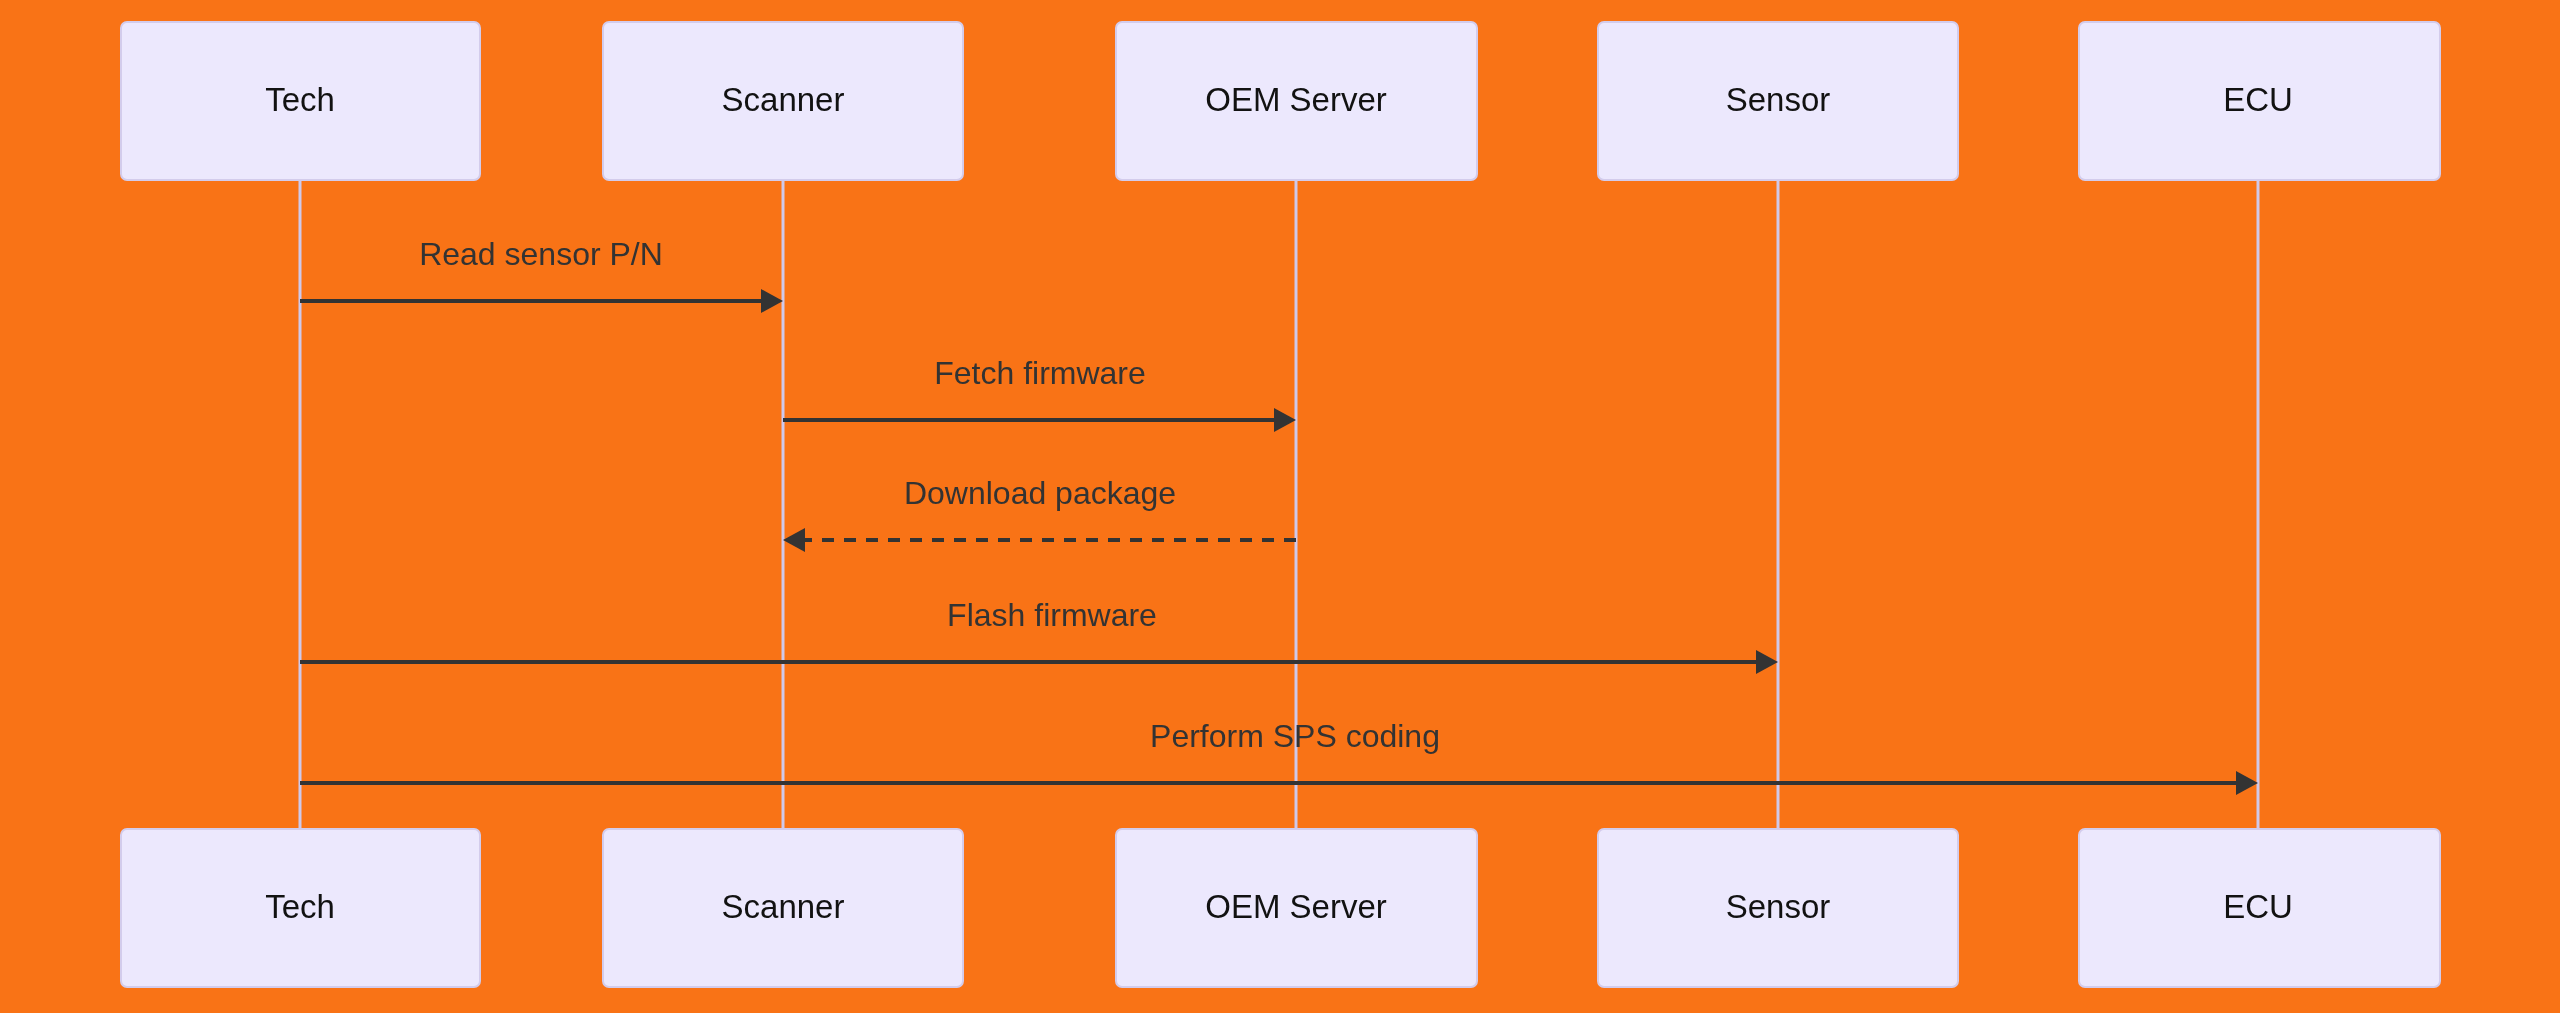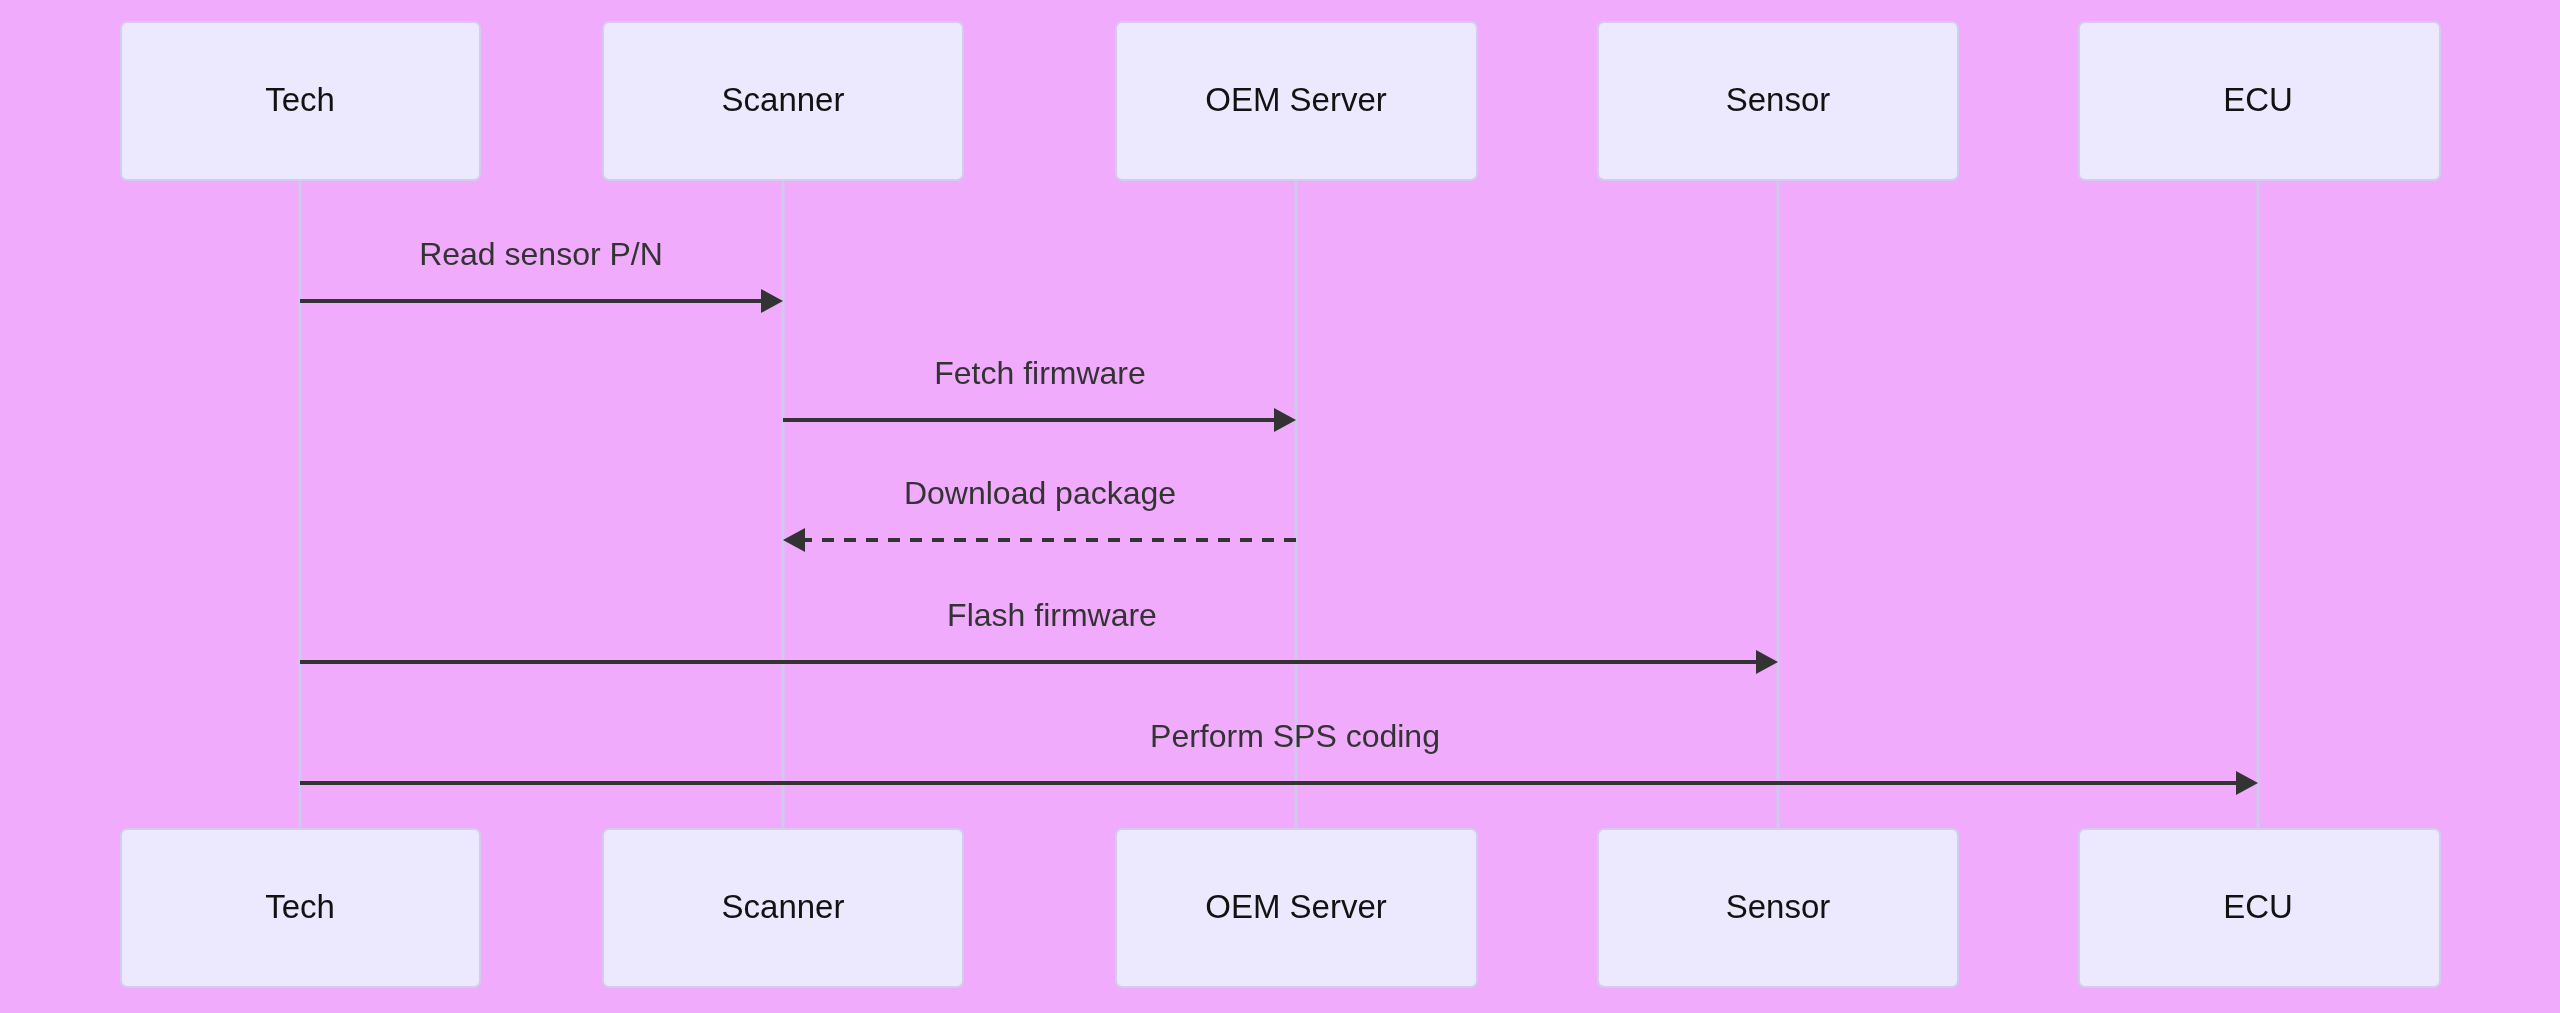--- a/index.html
+++ b/index.html
@@ -10,21 +10,21 @@
   body {
     width: 2560px;
     height: 1013px;
     font-family: "Liberation Sans", sans-serif;
     overflow: hidden;
   }
   #diagram-root {
     position: relative;
     width: 2560px;
     height: 1013px;
-    background: #f0abfc;
+    background: #f97316;
   }
   svg.diagram-canvas {
     position: absolute;
     left: 0;
     top: 0;
     width: 2560px;
     height: 1013px;
     display: block;
   }
   .actor-box-rect {

